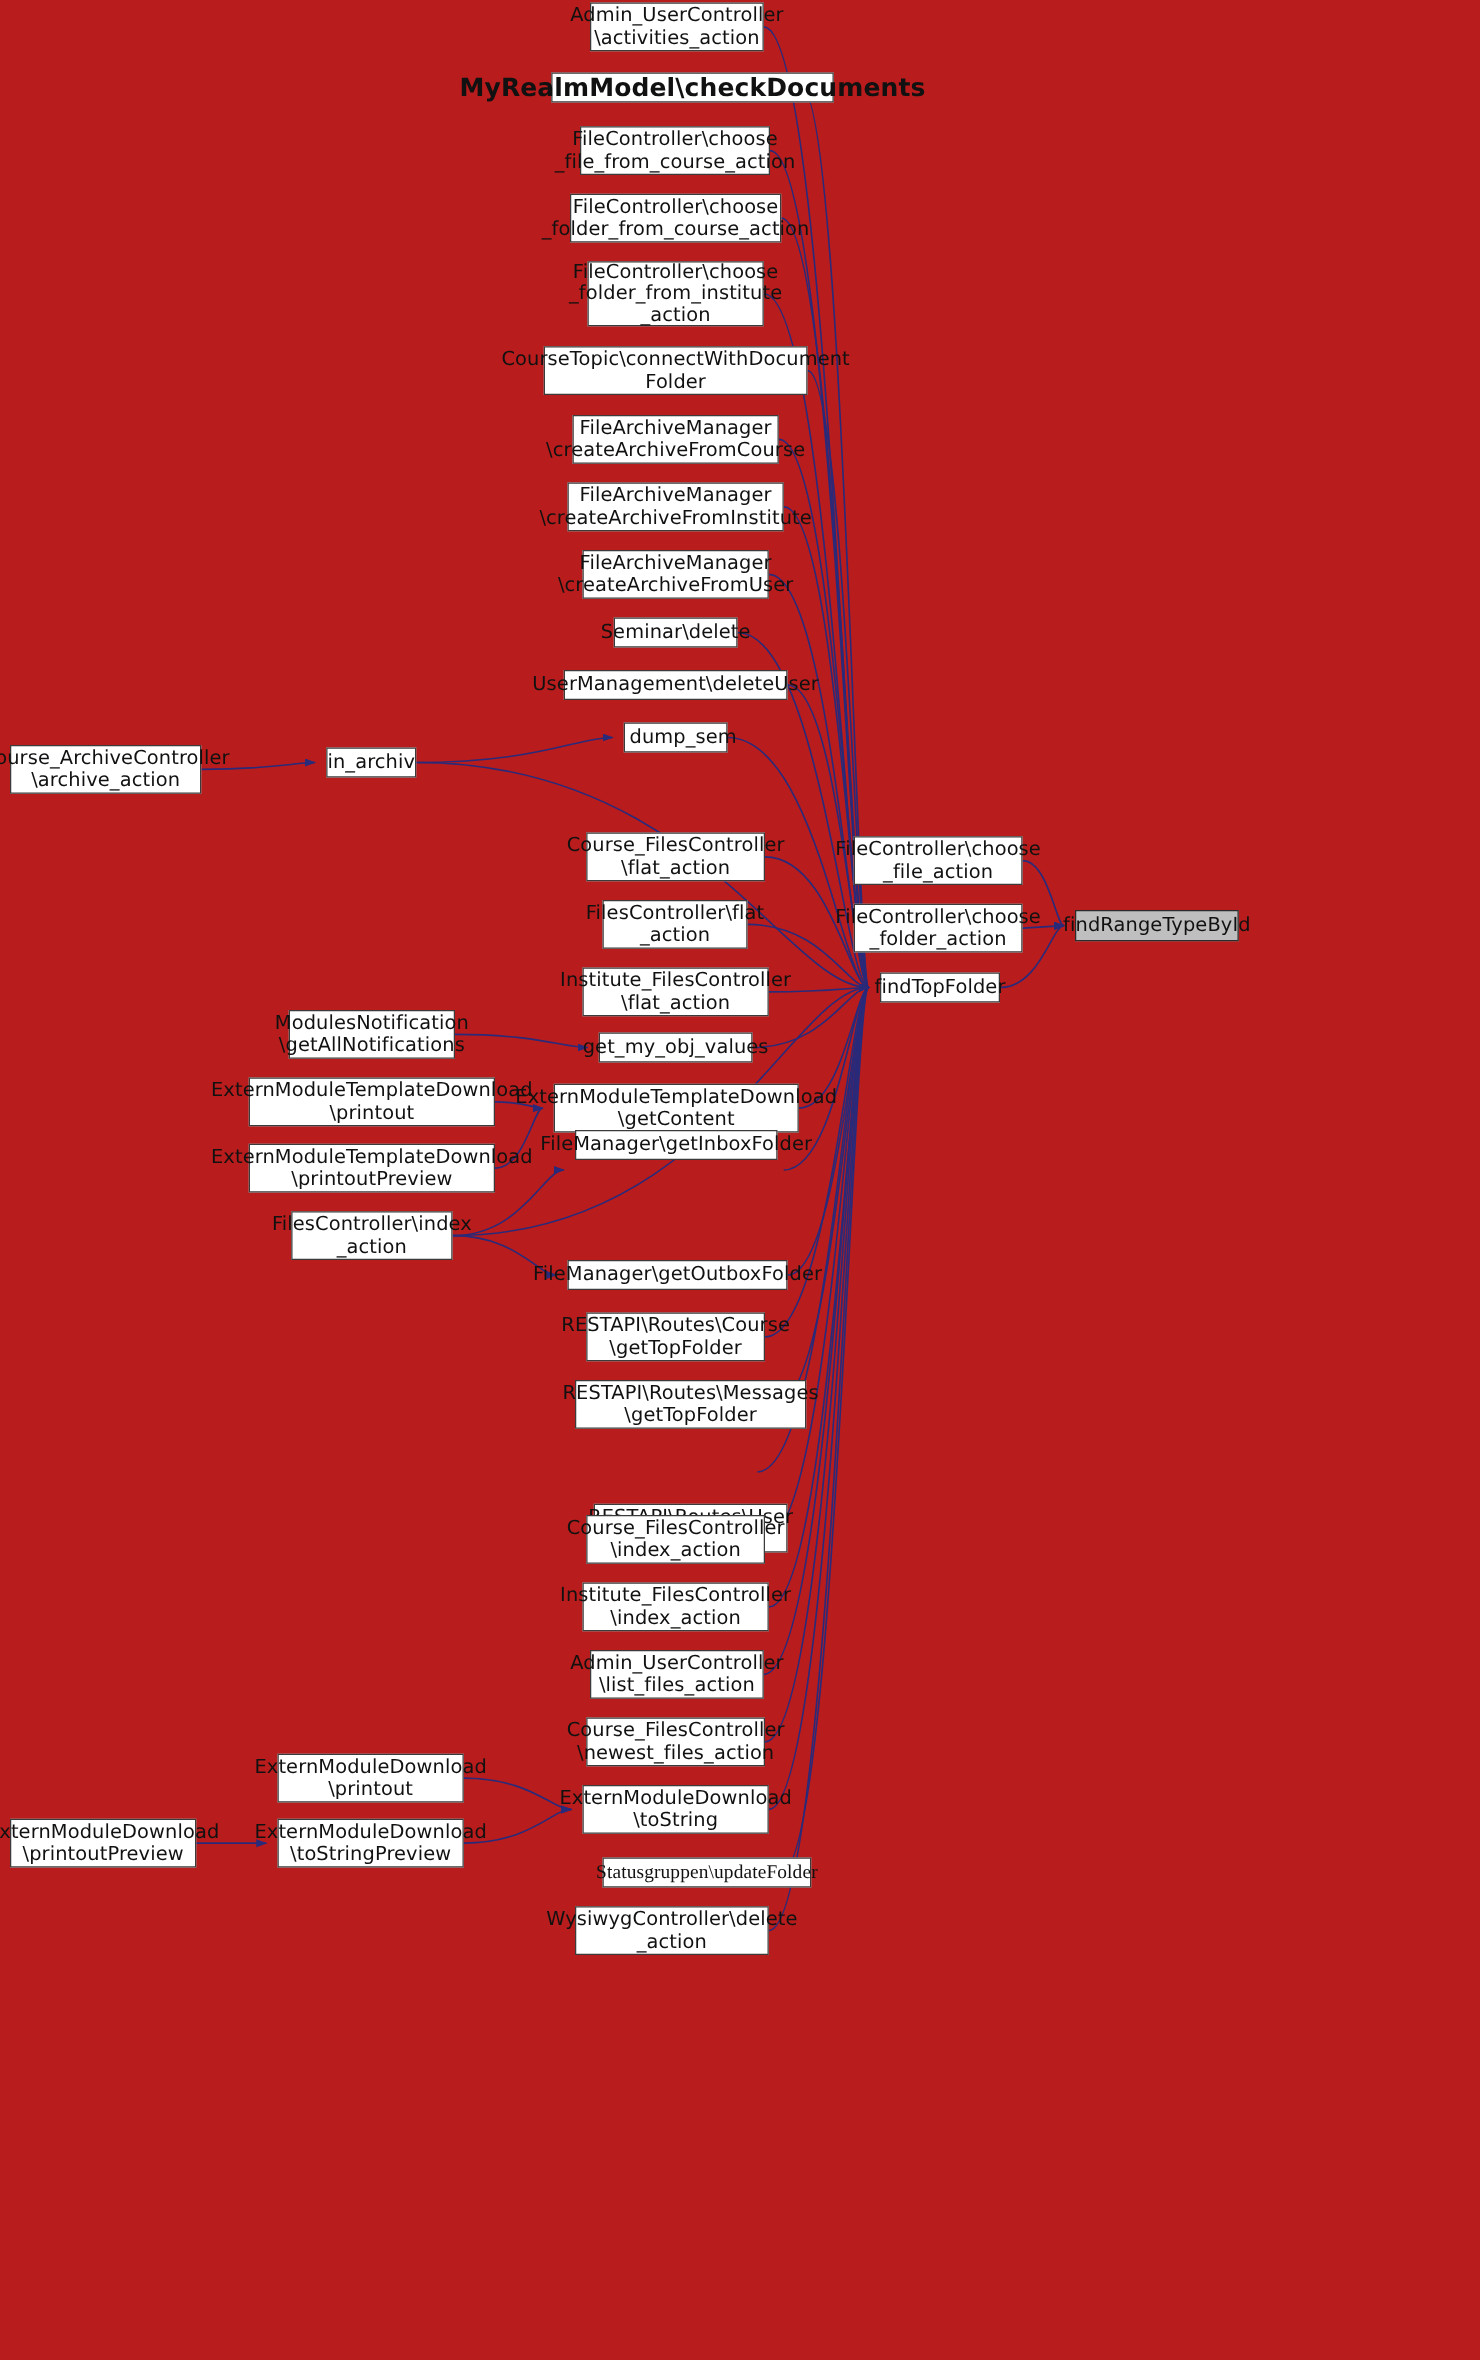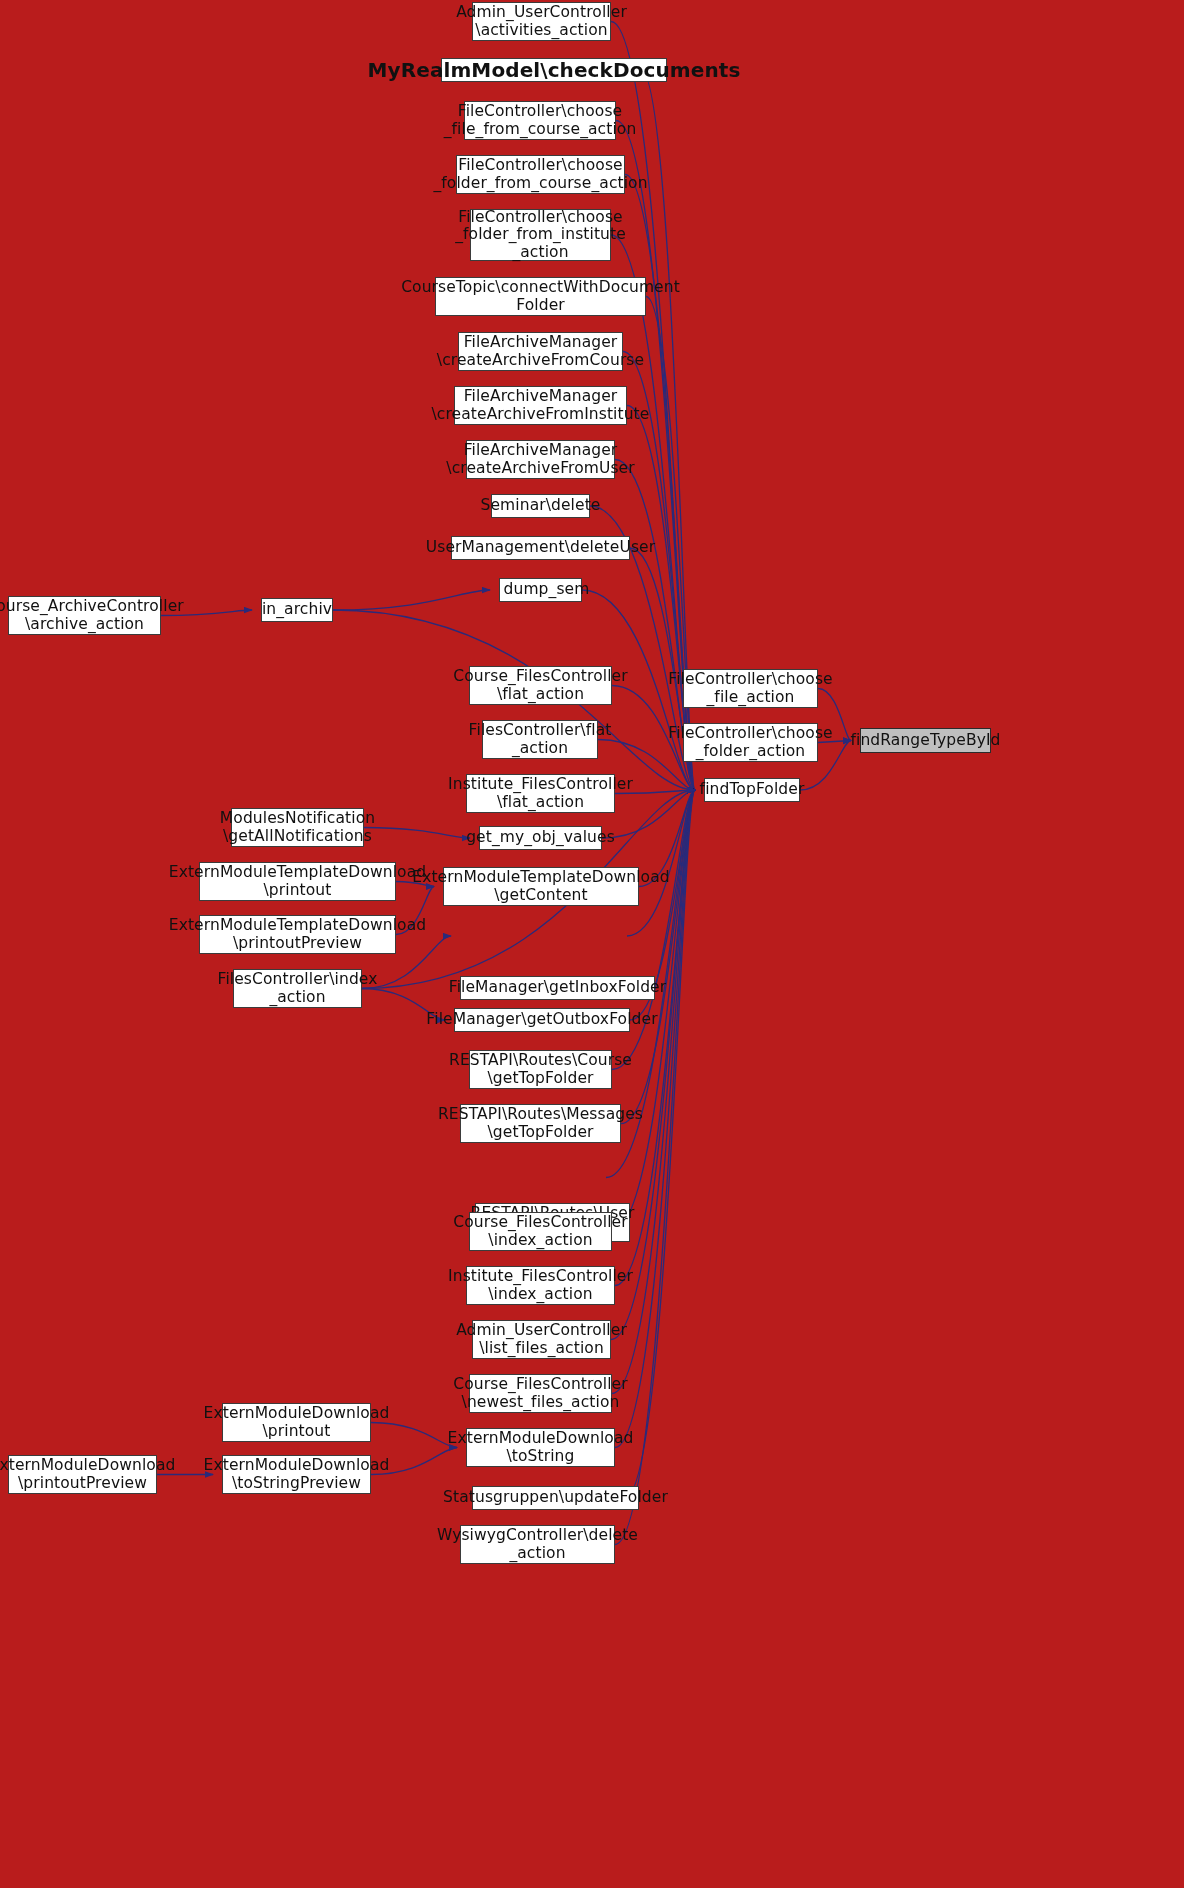--- a/index.html
+++ b/index.html
@@ -112,49 +112,49 @@
 _action</div>
       <div class="node" style="left: 466px; top: 774px; width: 149px; height: 39px;">Institute_FilesController
 \flat_action</div>
       <div class="node" style="left: 231px; top: 808px; width: 133px; height: 39px;">ModulesNotification
 \getAllNotifications</div>
       <div class="node" style="left: 479px; top: 826px; width: 123px; height: 24px; font-size: 15.5px;">get_my_obj_values</div>
       <div class="node" style="left: 199px; top: 862px; width: 197px; height: 39px;">ExternModuleTemplateDownload
 \printout</div>
       <div class="node" style="left: 443px; top: 867px; width: 196px; height: 39px;">ExternModuleTemplateDownload
 \getContent</div>
-      <div class="node" style="left: 460px; top: 976px; width: 195px; height: 24px; font-size: 15.5px;">FileManager\getInboxFolder</div>
+      <div class="node" style="left: 460px; top: 904px; width: 162px; height: 24px; font-size: 15.5px;">FileManager\getInboxFolder</div>
       <div class="node" style="left: 199px; top: 915px; width: 197px; height: 39px;">ExternModuleTemplateDownload
 \printoutPreview</div>
       <div class="node" style="left: 233px; top: 969px; width: 129px; height: 39px;">FilesController\index
 _action</div>
       <div class="node" style="left: 454px; top: 1008px; width: 176px; height: 24px; font-size: 15.5px;">FileManager\getOutboxFolder</div>
       <div class="node" style="left: 469px; top: 1050px; width: 143px; height: 39px;">RESTAPI\Routes\Course
 \getTopFolder</div>
-      <div class="node" style="left: 460px; top: 1104px; width: 161px; height: 39px;">RESTAPI\Routes\Messages
+      <div class="node" style="left: 460px; top: 1104px; width: 185px; height: 39px;">RESTAPI\Routes\Messages
 \getTopFolder</div>
       <div class="node" style="left: 475px; top: 1158px; width: 155px; height: 39px; margin-top: 45px;">RESTAPI\Routes\User
 \getTopFolder</div>
       <div class="node" style="left: 469px; top: 1212px; width: 143px; height: 39px;">Course_FilesController
 \index_action</div>
       <div class="node" style="left: 466px; top: 1266px; width: 149px; height: 39px;">Institute_FilesController
 \index_action</div>
       <div class="node" style="left: 472px; top: 1320px; width: 139px; height: 39px;">Admin_UserController
 \list_files_action</div>
       <div class="node" style="left: 469px; top: 1374px; width: 143px; height: 39px;">Course_FilesController
 \newest_files_action</div>
       <div class="node" style="left: 222px; top: 1403px; width: 149px; height: 39px;">ExternModuleDownload
 \printout</div>
       <div class="node" style="left: 466px; top: 1428px; width: 149px; height: 39px;">ExternModuleDownload
 \toString</div>
       <div class="node" style="left: 8px; top: 1455px; width: 149px; height: 39px;">ExternModuleDownload
 \printoutPreview</div>
       <div class="node" style="left: 222px; top: 1455px; width: 149px; height: 39px;">ExternModuleDownload
 \toStringPreview</div>
-      <div class="node" style="left: 472px; top: 1486px; width: 167px; height: 24px; font-size: 15.5px;">Statusgruppen\updateFolder</div>
+      <div class="node" style="left: 482px; top: 1486px; width: 167px; height: 24px; font-size: 15.5px; font-family: Liberation Serif, serif;">Statusgruppen\updateFolder</div>
       <div class="node" style="left: 460px; top: 1525px; width: 155px; height: 39px;">WysiwygController\delete
 _action</div>
       <div class="node" style="left: 683px; top: 669px; width: 135px; height: 39px;">FileController\choose
 _file_action</div>
       <div class="node" style="left: 683px; top: 723px; width: 135px; height: 39px;">FileController\choose
 _folder_action</div>
       <div class="node" style="left: 704px; top: 778px; width: 96px; height: 24px; font-size: 15.5px;">findTopFolder</div>
       <div class="node highlight" style="left: 860px; top: 728px; width: 131px; height: 25px; font-size: 15.5px;">findRangeTypeById</div>
     </div>
 </div>

